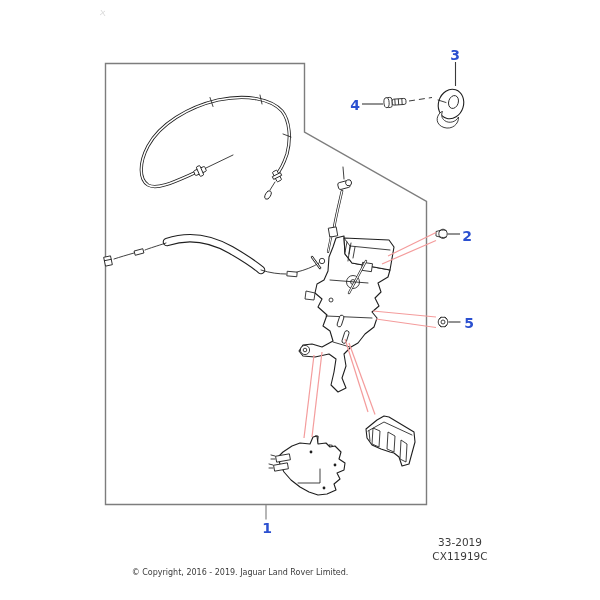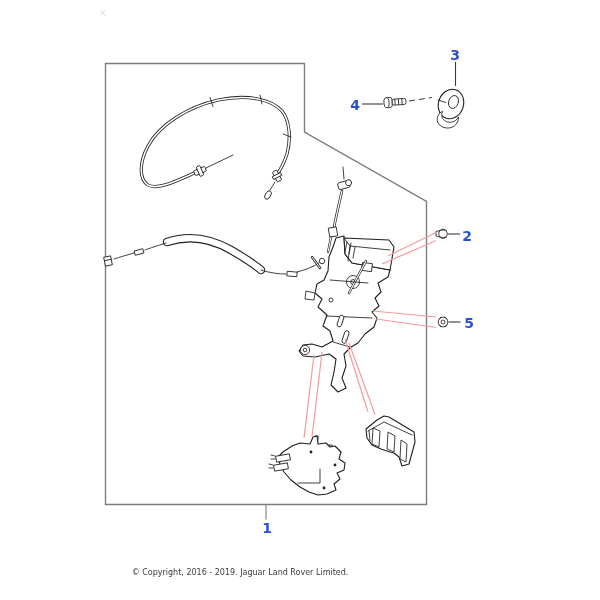--- a/index.html
+++ b/index.html
@@ -187,16 +187,20 @@
   <g>
     <text x="267" y="533" class="callout">1</text>
     <text x="467" y="240.5" class="callout">2</text>
     <text x="455" y="60" class="callout">3</text>
     <text x="355" y="110" class="callout">4</text>
     <text x="469" y="328" class="callout">5</text>
   </g>
 
 </svg>
 
+  <div class="part-codes">
+    <div>33-2019</div>
+    <div>CX11919C</div>
+  </div>
 
   <div class="copyright">© Copyright, 2016 - 2019. Jaguar Land Rover Limited.</div>
 
 </div>
 
 </body></html>

